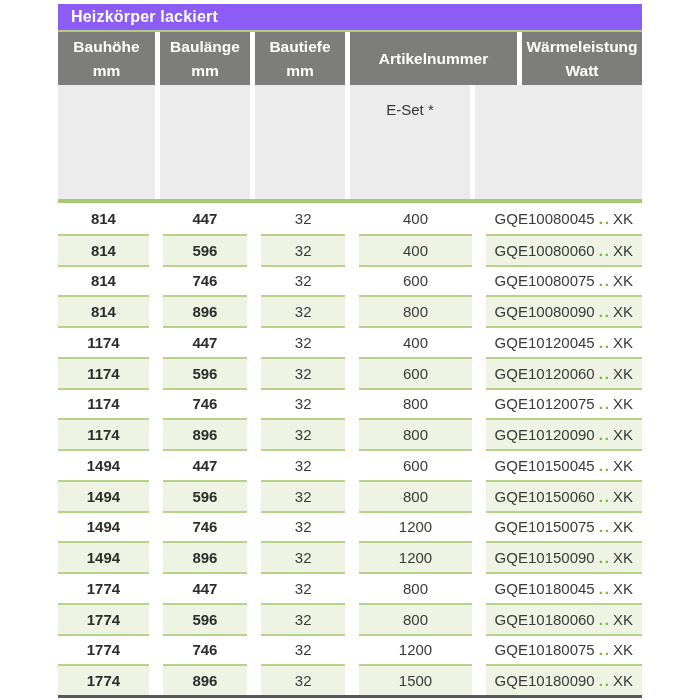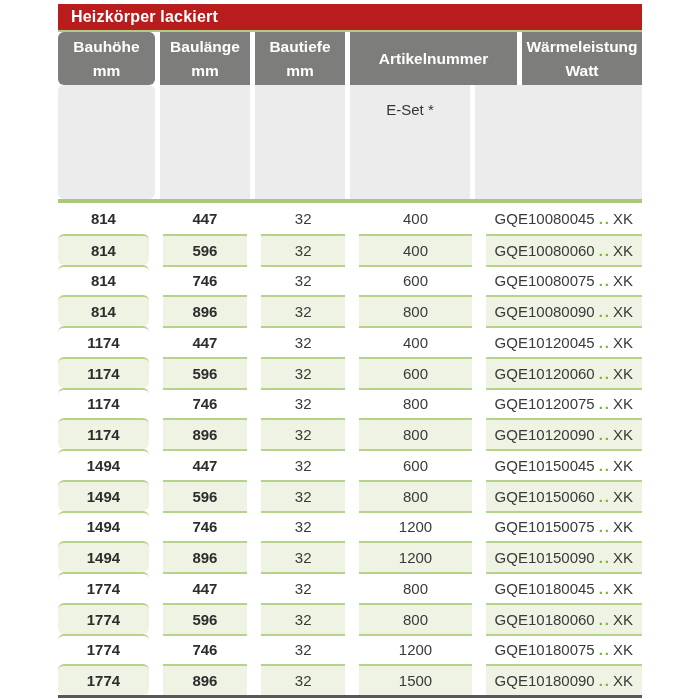--- a/index.html
+++ b/index.html
@@ -11,29 +11,29 @@
     font-family: "Liberation Sans", sans-serif;
     overflow: hidden;
   }
   .table-wrap {
     position: absolute;
     left: 58px;
     top: 4px;
     width: 584px;
   }
   
-  .c1 { width: 97px; border-radius: 6px; }
+  .c1 { width: 97px; }
   .c2 { width: 90px; }
   .c3 { width: 90px; }
   .c4 { width: 120px; }
   .c5 { width: 167px; }
 
   .title-bar {
     height: 26px;
-    background: #b91c1c;
+    background: #8b5cf6;
     color: #ffffff;
     font-weight: bold;
     font-size: 16px;
     display: flex;
     align-items: center;
     padding-left: 13px;
     box-sizing: border-box;
     letter-spacing: 0.2px;
   }
   .title-divider {

